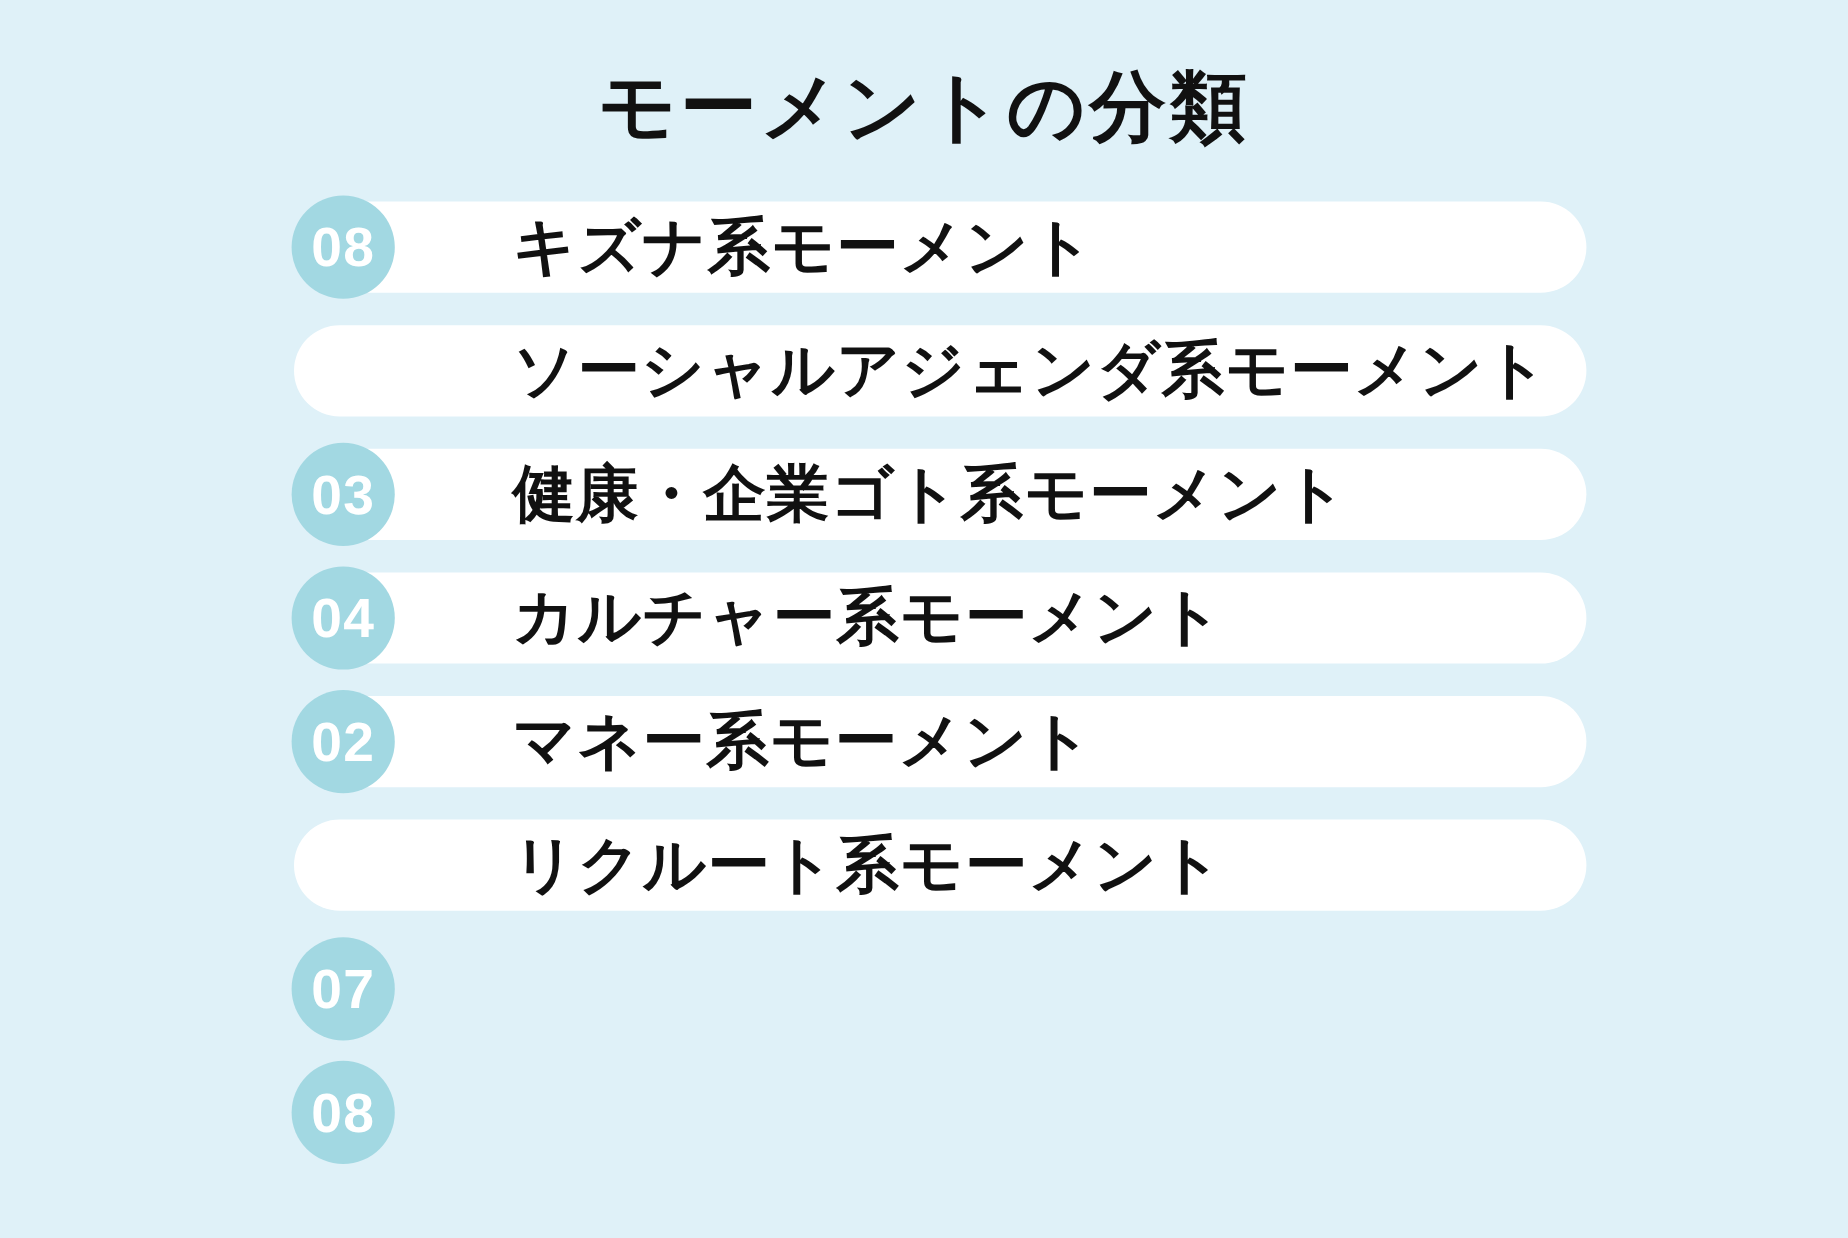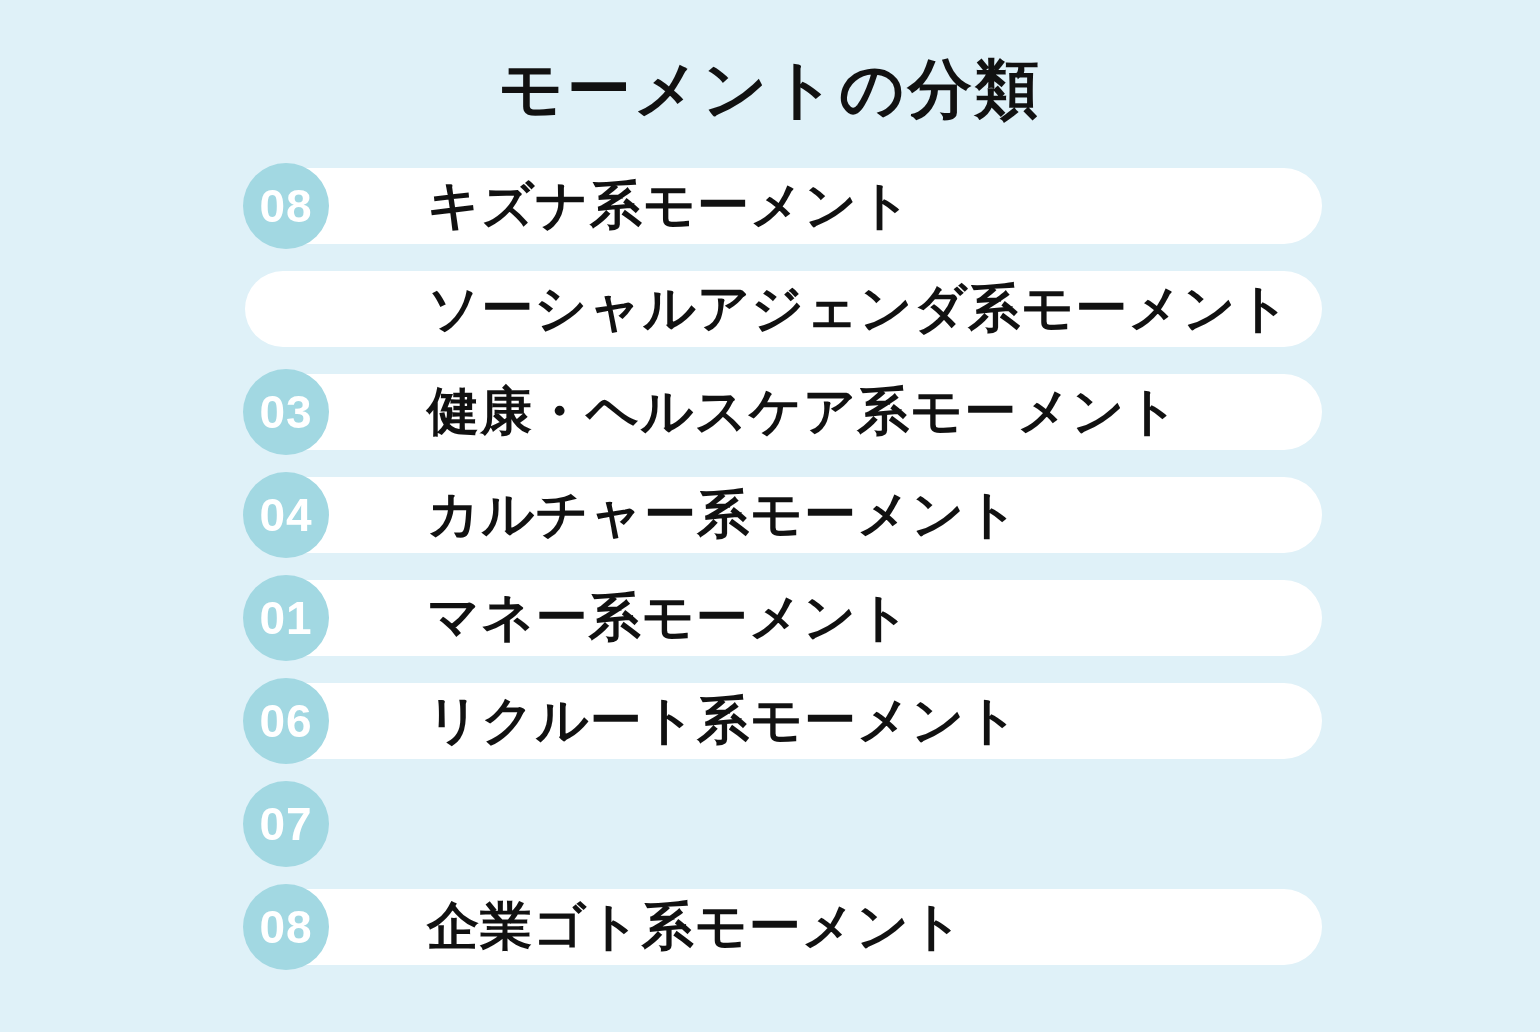--- a/index.html
+++ b/index.html
@@ -97,60 +97,54 @@
       <div class="pill">
         <span class="label">ソーシャルアジェンダ系モーメント</span>
       </div>
     </div>
 
     <div class="row">
       <div class="badge">
         <span>03</span>
       </div>
       <div class="pill">
-        <span class="label">健康・ヘルスケア系モーメント</span>
+        <span class="label">健康・企業ゴト系モーメント</span>
       </div>
     </div>
 
     <div class="row">
       <div class="badge">
         <span>04</span>
       </div>
       <div class="pill">
         <span class="label">カルチャー系モーメント</span>
       </div>
     </div>
 
     <div class="row">
       <div class="badge">
-        <span>01</span>
+        <span>02</span>
       </div>
       <div class="pill">
         <span class="label">マネー系モーメント</span>
       </div>
     </div>
 
     <div class="row">
-      <div class="badge">
-        <span>06</span>
-      </div>
       <div class="pill">
         <span class="label">リクルート系モーメント</span>
       </div>
     </div>
 
     <div class="row">
       <div class="badge">
         <span>07</span>
       </div>
     </div>
 
     <div class="row">
       <div class="badge">
         <span>08</span>
       </div>
-      <div class="pill">
-        <span class="label">企業ゴト系モーメント</span>
-      </div>
     </div>
 
   </div>
 </div>
 
 </body></html>

